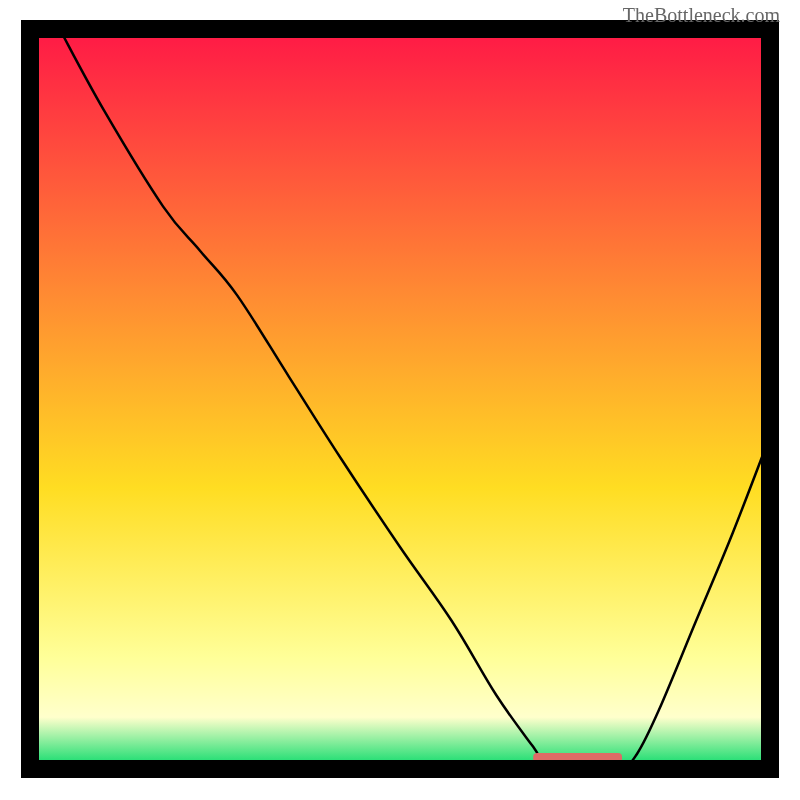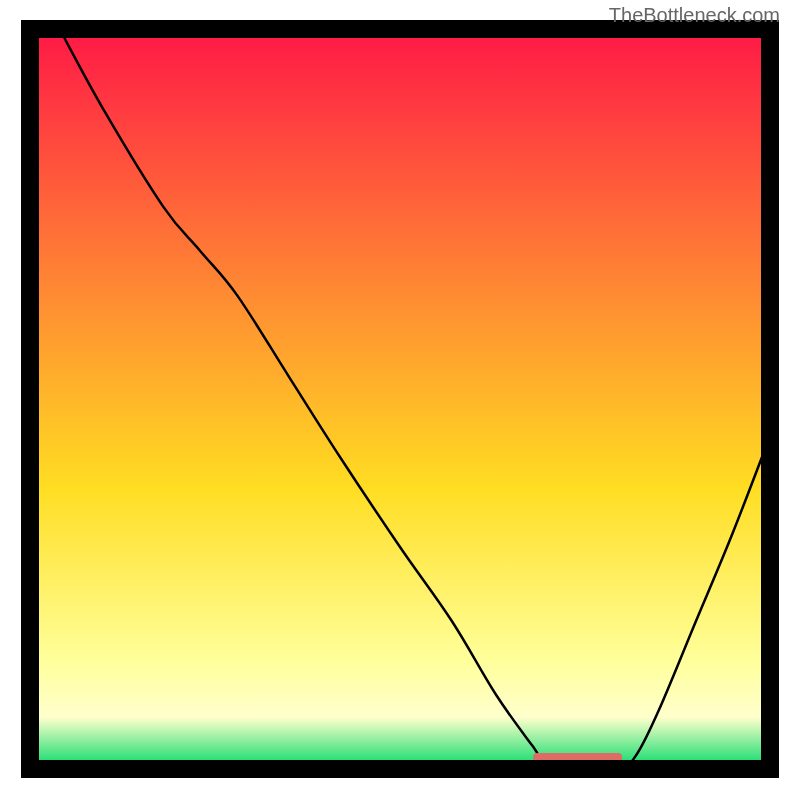--- a/index.html
+++ b/index.html
@@ -12,20 +12,21 @@
     position: relative;
   }
   .watermark {
     position: absolute;
     top: 4px;
     right: 20px;
     font-size: 20px;
     color: #666666;
     font-weight: normal;
     z-index: 10;
+    font-family: Liberation Serif, serif;
   }
   .chart-container {
     position: absolute;
     left: 20px;
     top: 19px;
     width: 760px;
     height: 760px;
     background: #ffffff;
   }
   svg {

